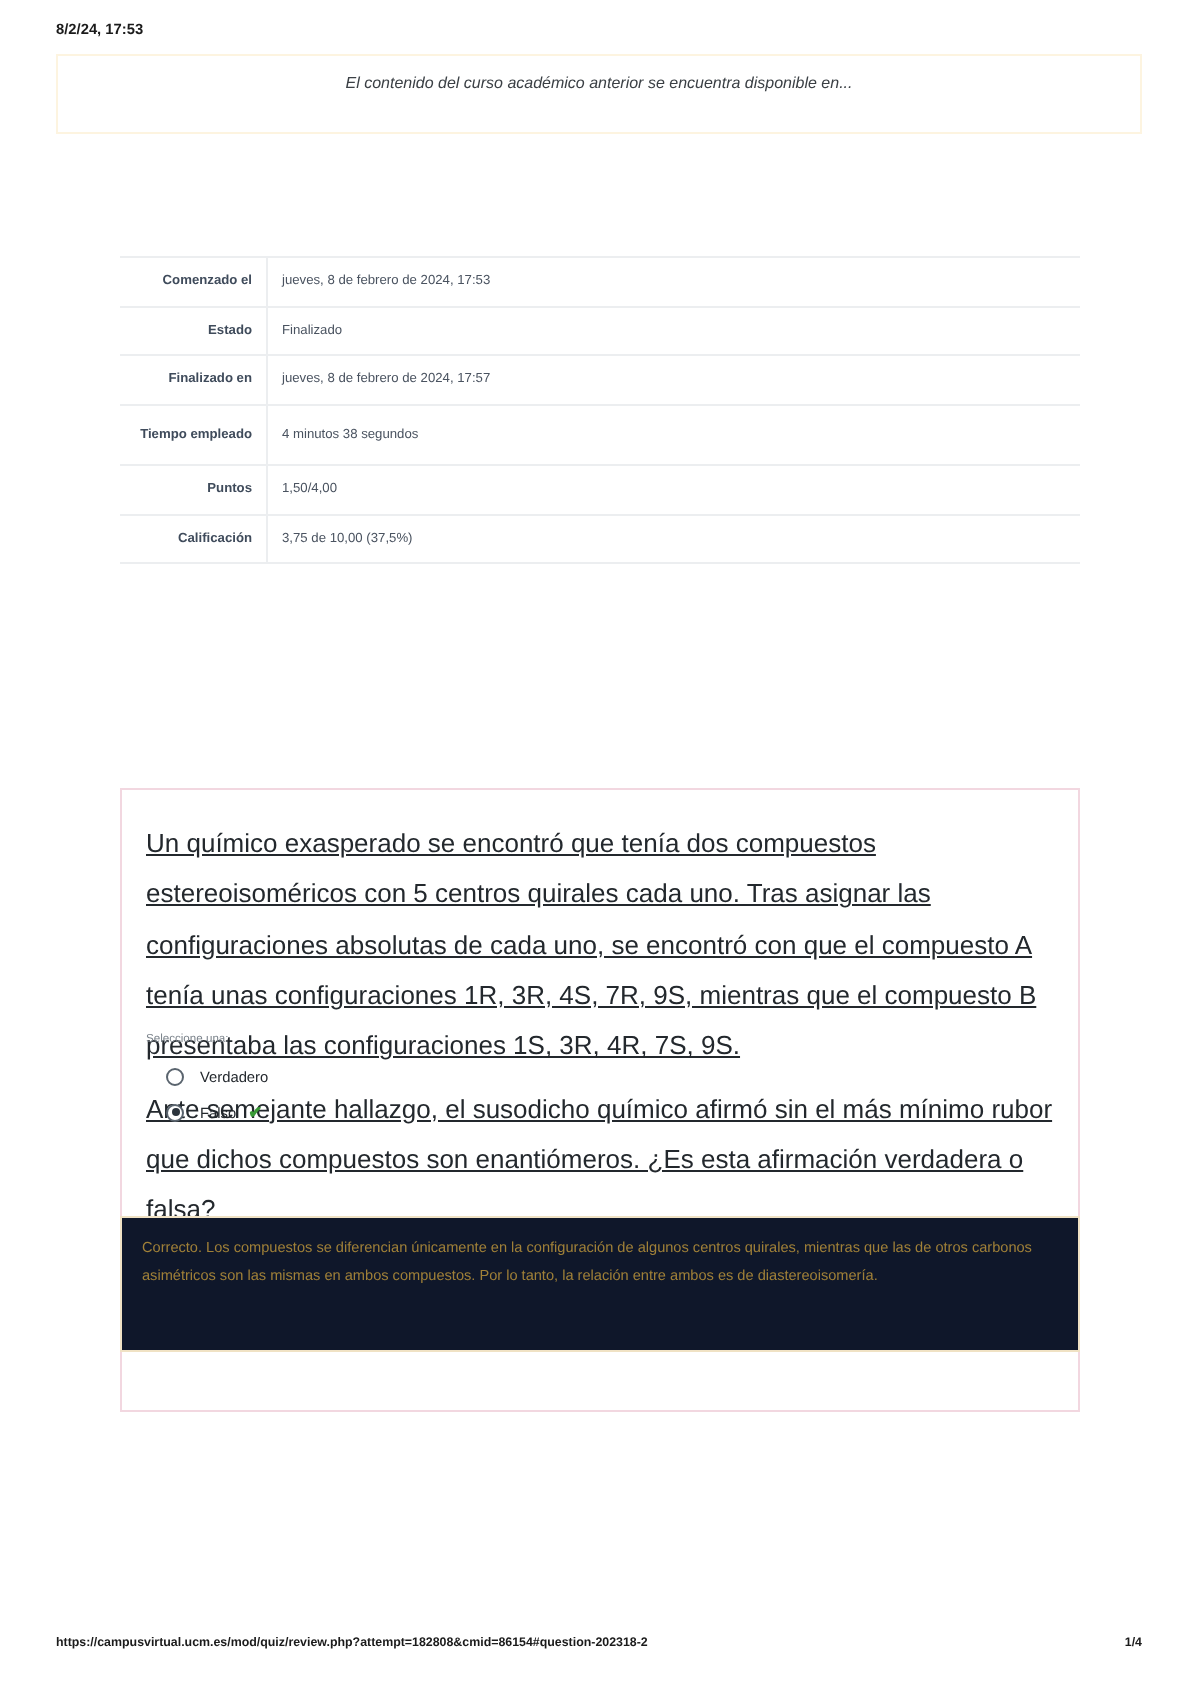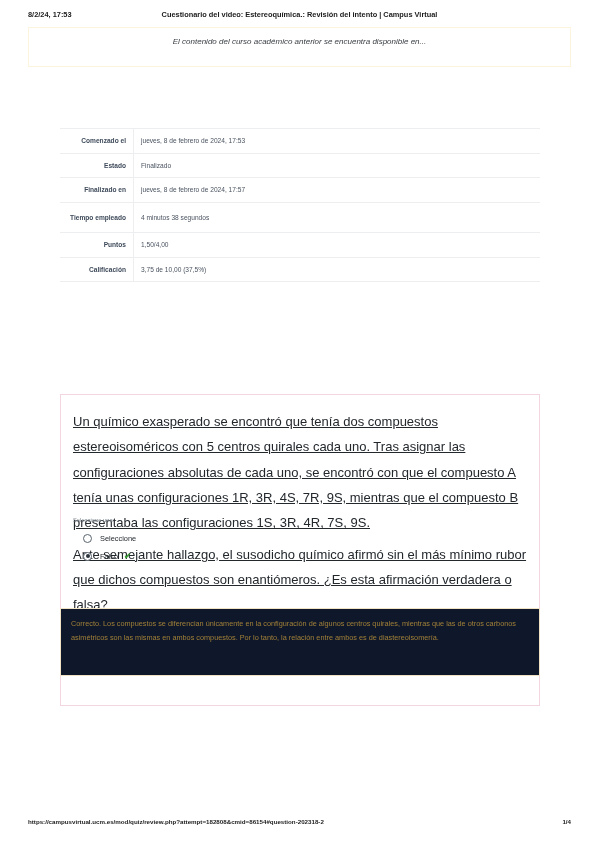--- a/index.html
+++ b/index.html
@@ -274,21 +274,20 @@
     right: 28px;
     top: 0;
     white-space: nowrap;
   }
 </style>
 </head>
 <body>
 
 <div class="print-header">
   <span class="ph-date">8/2/24, 17:53</span>
-  <span class="ph-title">Cuestionario del video: Estereoquímica.: Revisión del intento | Campus Virtual</span>
 </div>
 
 <div class="notice-band">
   <div class="notice-text">El contenido del curso académico anterior se encuentra disponible en...</div>
 </div>
 
 <div class="page-card">
 
   <table class="summary-table">
     <tbody>
@@ -324,21 +323,21 @@
     <div class="q-text">
       <p>Un químico exasperado se encontró que tenía dos compuestos estereoisoméricos con 5 centros quirales cada uno. Tras asignar las configuraciones absolutas de cada uno, se encontró con que el compuesto A tenía unas configuraciones 1R, 3R, 4S, 7R, 9S, mientras que el compuesto B presentaba las configuraciones 1S, 3R, 4R, 7S, 9S.</p>
       <p>Ante semejante hallazgo, el susodicho químico afirmó sin el más mínimo rubor que dichos compuestos son enantiómeros. ¿Es esta afirmación verdadera o falsa?</p>
     </div>
 
     <div class="answer-area">
       <div class="answer-prompt">Seleccione una:</div>
 
       <div class="opt-row">
         <span class="radio"></span>
-        <span class="opt-label">Seleccione</span>
+        <span class="opt-label">Verdadero</span>
         <span class="tick"></span>
       </div>
 
       <div class="opt-row">
         <span class="radio checked"></span>
         <span class="opt-label">Falso</span>
         <span class="tick">✔</span>
       </div>
     </div>
   </div>

